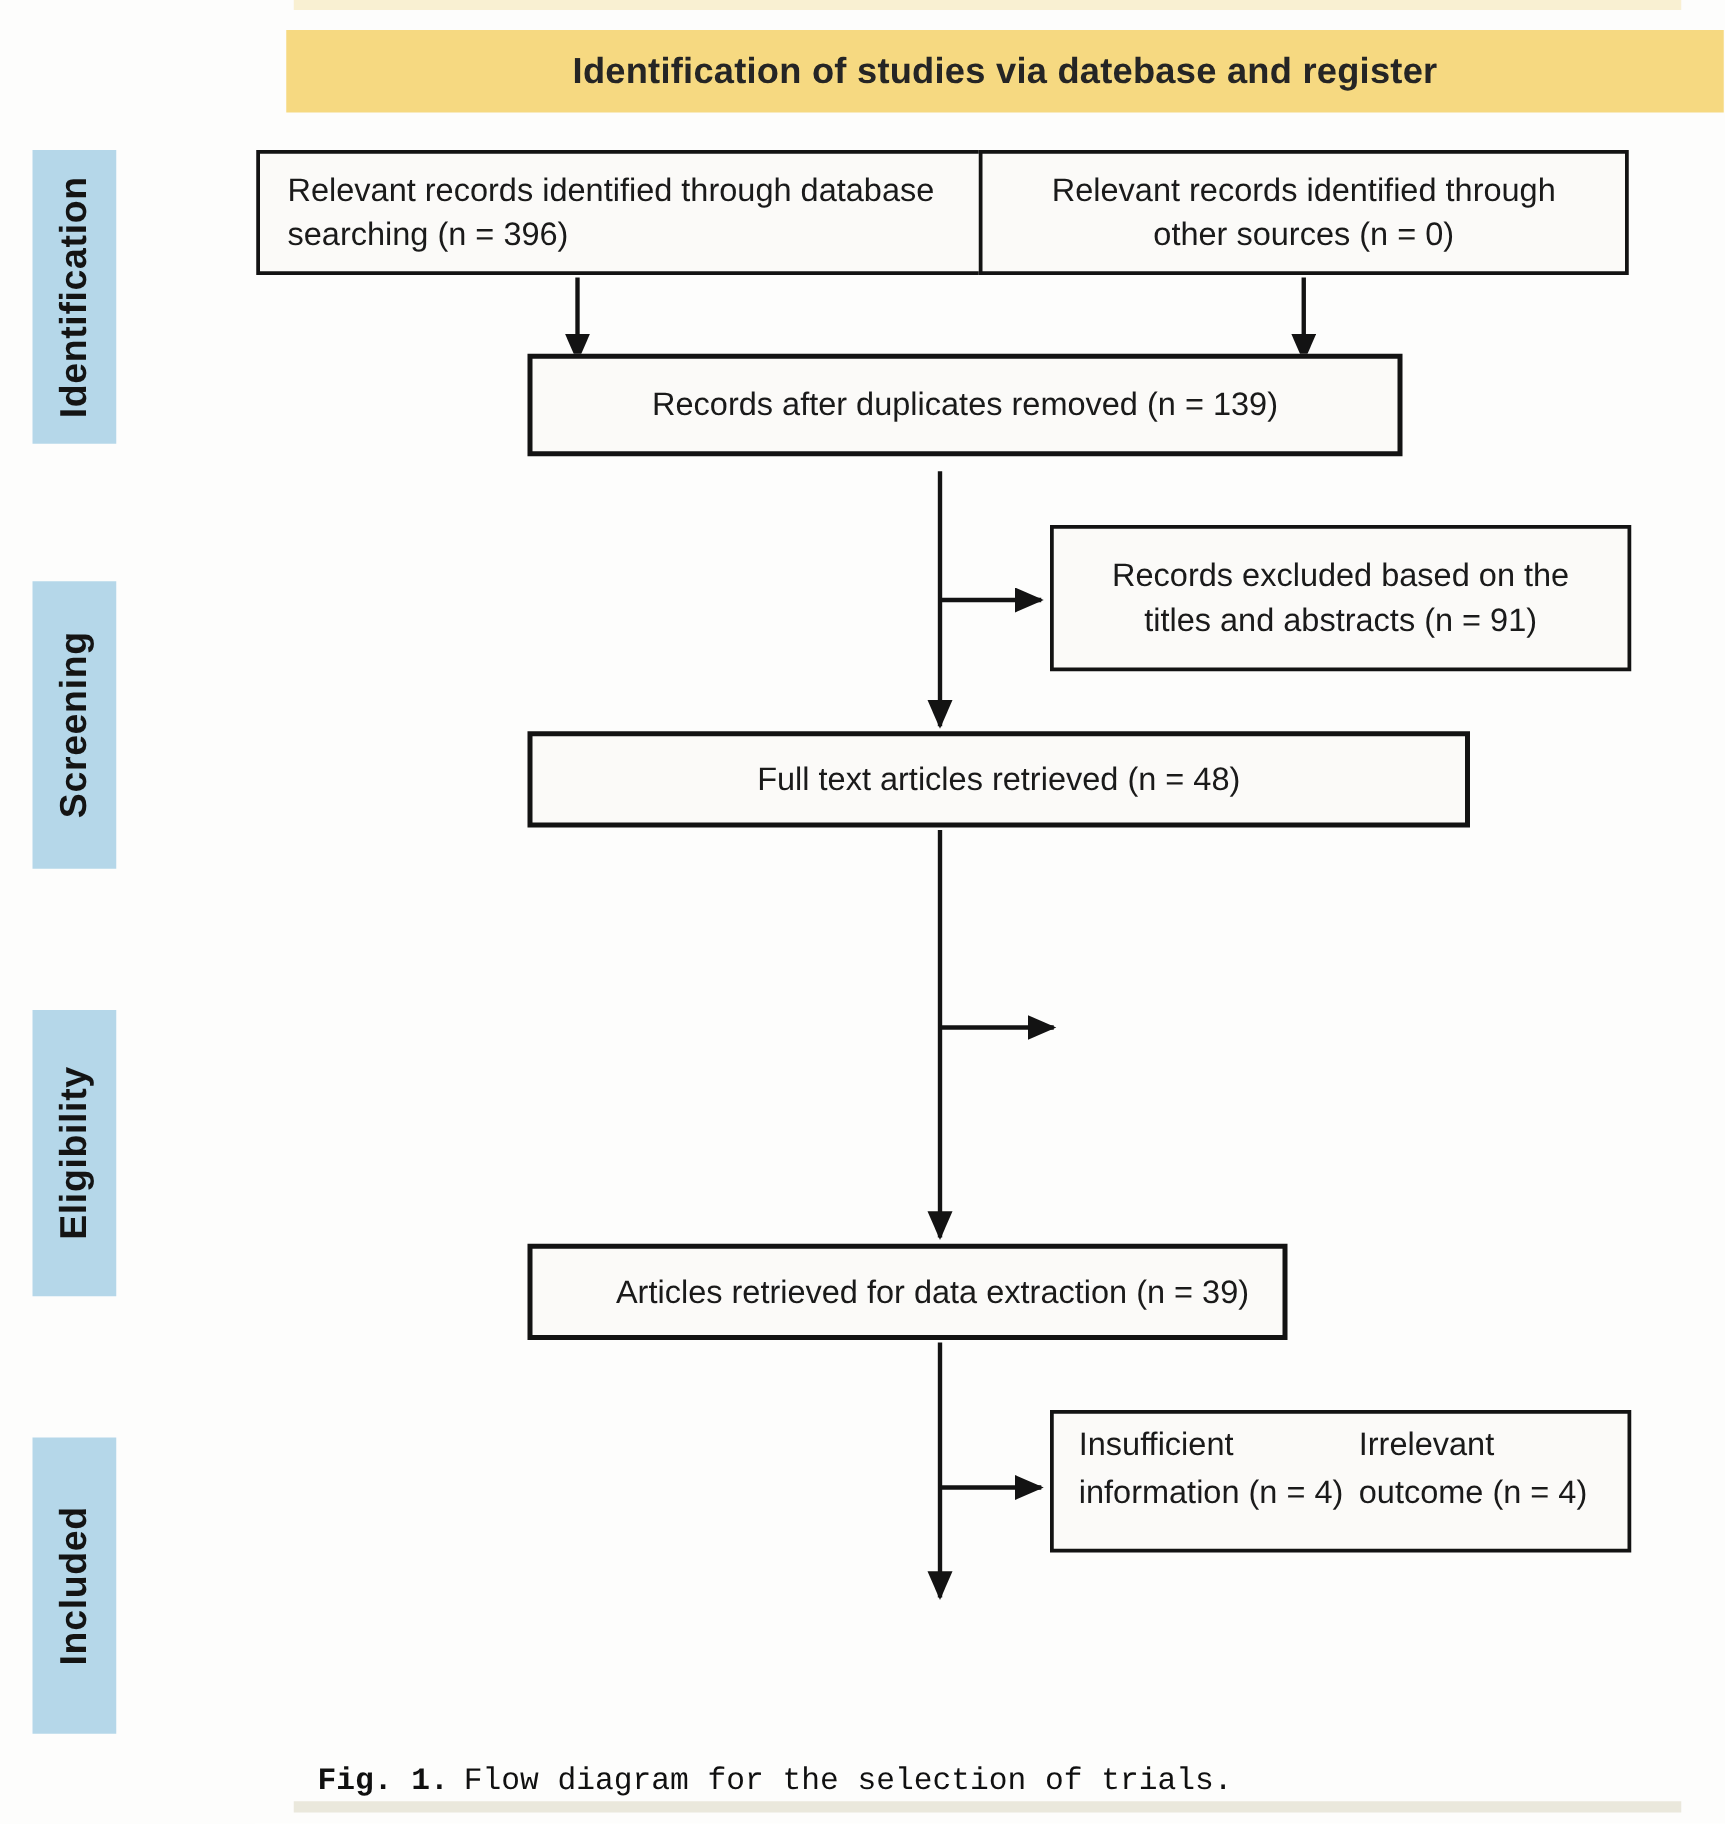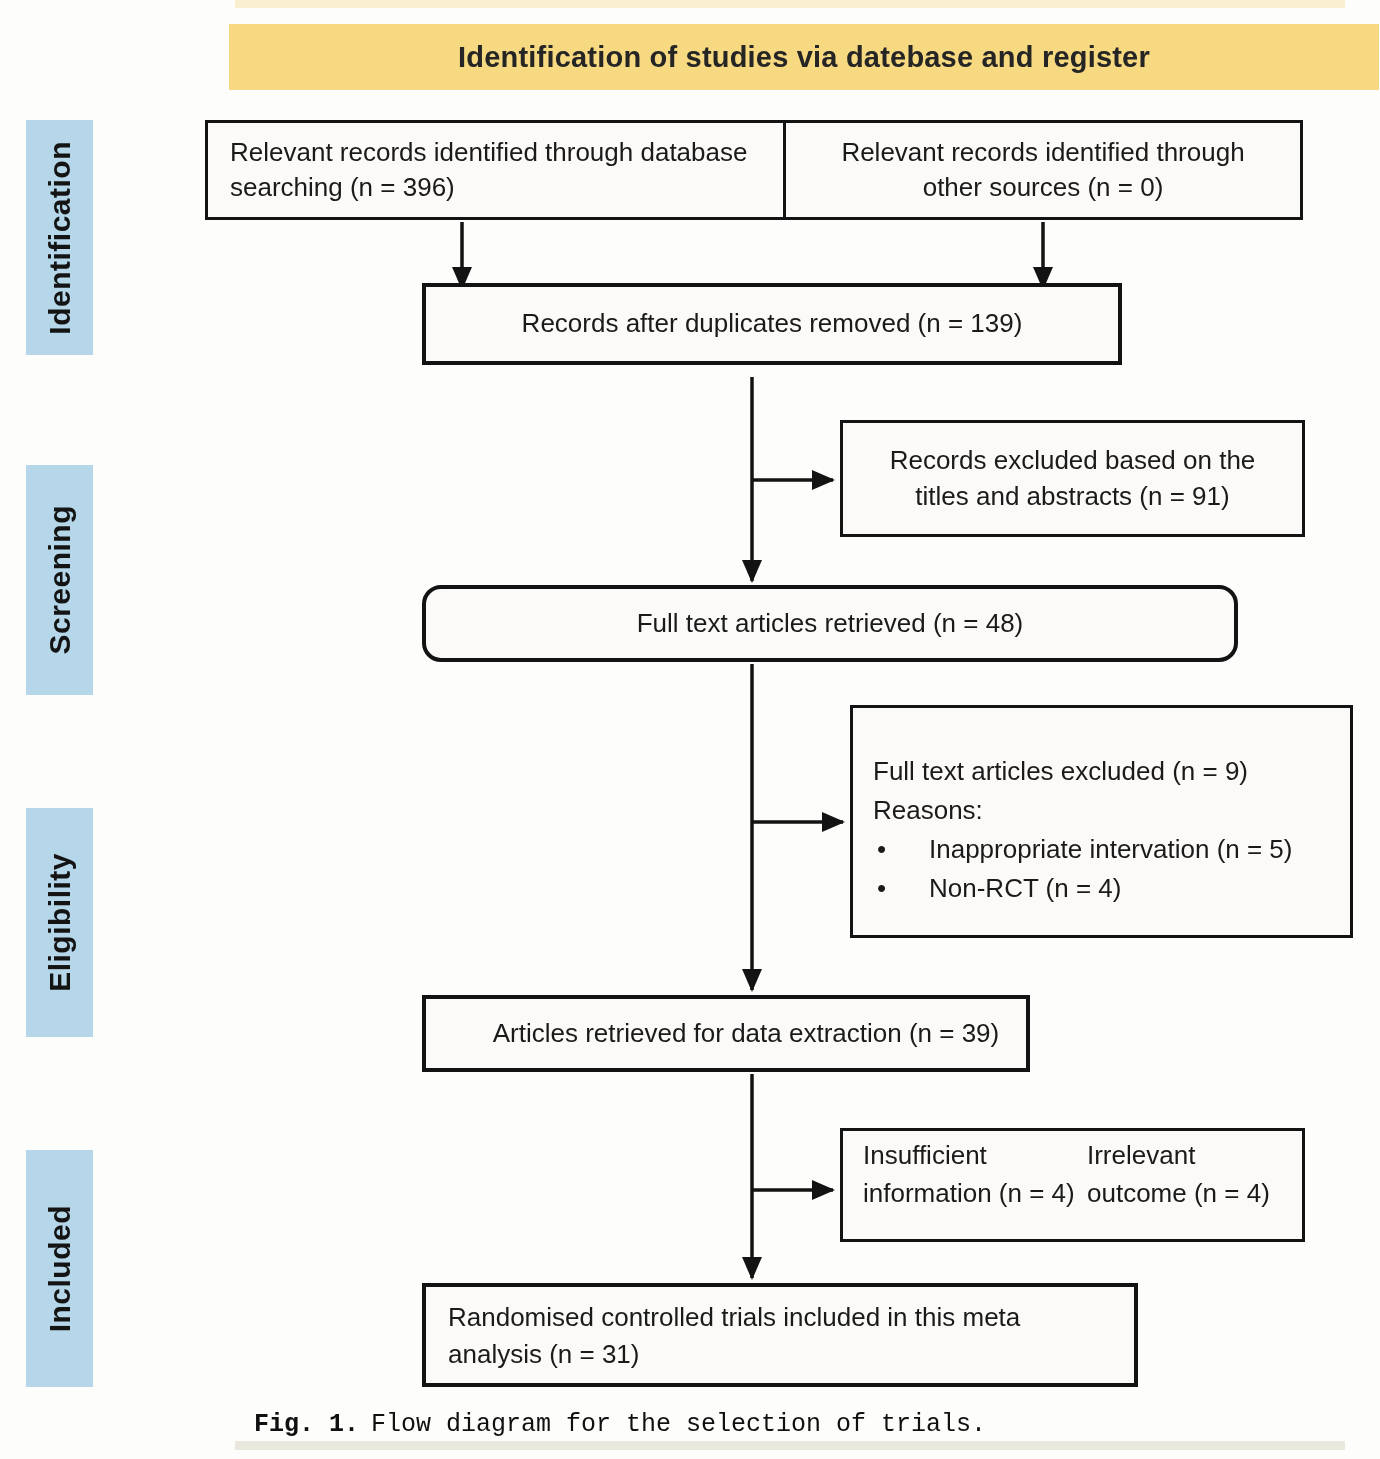--- a/index.html
+++ b/index.html
@@ -34,21 +34,21 @@
     box-sizing:border-box; font-size:26px; line-height:1.35; color:#1a1a1a;
   }
   .thick { border-width:4px; }
   .vcenter { display:flex; align-items:center; }
   .ccenter { display:flex; align-items:center; justify-content:center; text-align:center; }
 
   #box-database { left:205px; top:120px; width:628px; height:100px; padding:6px 22px; }
   #box-other   { left:783px; top:120px; width:520px; height:100px; padding:6px 28px; }
   #box-duplicates { left:422px; top:283px; width:700px; height:82px; }
   #box-excluded-titles { left:840px; top:420px; width:465px; height:117px; padding:6px 20px;text-align:center; }
-  #box-fulltext { left:422px; top:585px; width:816px; height:77px;border-radius:19px; }
+  #box-fulltext { left:422px; top:585px; width:754px; height:77px; }
   #box-ft-excluded { left:850px; top:705px; width:503px; height:233px; padding:44px 20px 0 20px; line-height:1.5; }
   #box-extraction { left:422px; top:995px; width:608px; height:77px;padding-left:40px; }
   #box-excluded-data { left:840px; top:1128px; width:465px; height:114px; padding:6px 20px; align-items:flex-start; justify-content:center; line-height:1.45; }
   #box-included { left:422px; top:1283px; width:716px; height:104px; padding:12px 22px; line-height:1.42; }
 
   .bullet-item { display:flex; }
   .bullet-dot { width:52px; flex:0 0 52px; padding-left:4px; }
   .bullet-dot::before { content:"\2022"; }
 
   svg.connectors { position:absolute; left:0; top:0; }
@@ -115,43 +115,28 @@
   </div>
 
   <div class="box vcenter" id="box-excluded-titles">
     <span>Records excluded based on the titles and abstracts (n = 91)</span>
   </div>
 
   <div class="box ccenter thick" id="box-fulltext">
     <span>Full text articles retrieved (n = 48)</span>
   </div>
 
-  <div class="box" id="box-ft-excluded">
-    <div>Full text articles excluded (n = 9)</div>
-    <div>Reasons:</div>
-    <div class="bullet-item">
-      <span class="bullet-dot"></span>
-      <span>Inappropriate intervation (n = 5)</span>
-    </div>
-    <div class="bullet-item">
-      <span class="bullet-dot"></span>
-      <span>Non-RCT (n = 4)</span>
-    </div>
-  </div>
 
   <div class="box ccenter thick" id="box-extraction">
     <span>Articles retrieved for data extraction (n = 39)</span>
   </div>
 
   <div class="box vcenter" id="box-excluded-data">
     <div>Insufficient information (n = 4)</div>
     <div>Irrelevant outcome (n = 4)</div>
   </div>
 
-  <div class="box thick" id="box-included">
-    <span>Randomised controlled trials included in this meta analysis (n = 31)</span>
-  </div>
 
   <div class="caption">
     <span class="fig-label">Fig. 1.</span><span>Flow diagram for the selection of trials.</span>
   </div>
 
 </div>
 
 </body></html>

